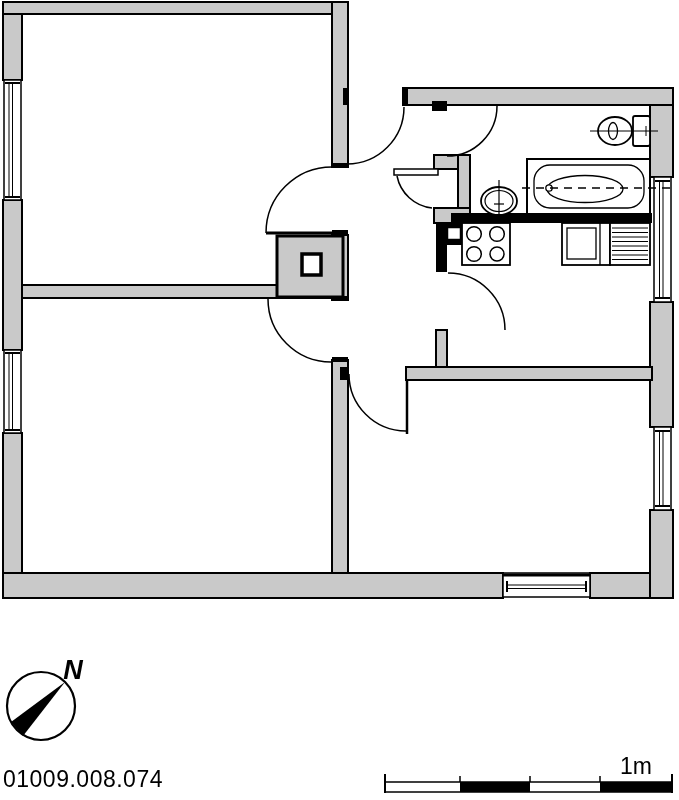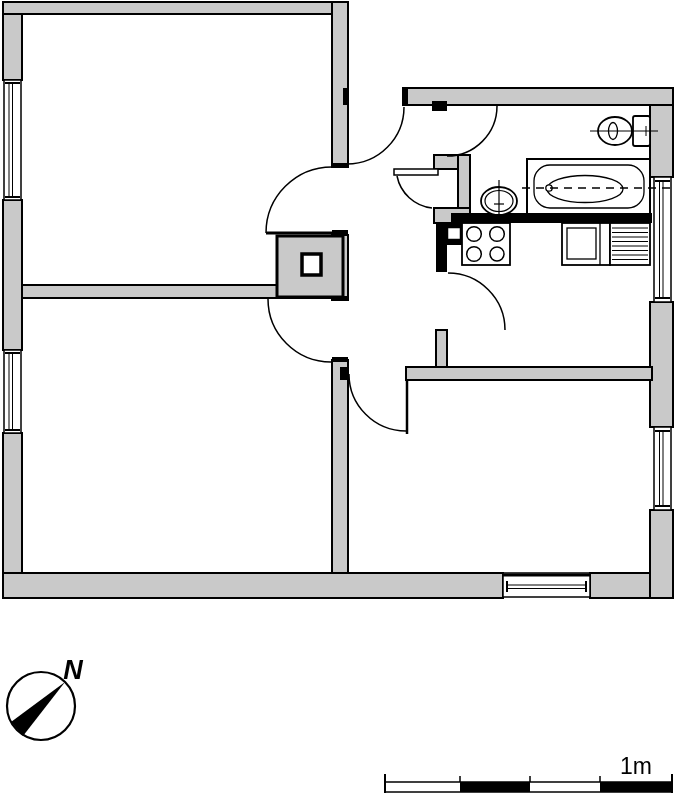--- a/index.html
+++ b/index.html
@@ -101,13 +101,14 @@
       <circle cx="41" cy="706" r="34" fill="#fff" stroke="#000" stroke-width="2.2"></circle>
       <polygon points="65,682 11,722 23,736" fill="#000"></polygon>
       <text x="73" y="679" font-size="27" font-style="italic" font-weight="bold" text-anchor="middle">N</text>
       <rect x="385" y="782" width="287" height="10" fill="#fff" stroke="#000" stroke-width="1.5"></rect>
       <rect x="460" y="782" width="70" height="10" fill="#000"></rect>
       <rect x="600" y="782" width="72" height="10" fill="#000"></rect>
       <path d="M385,774V793M672,774V793" stroke="#000" stroke-width="2" fill="none"></path>
       <path d="M460,776V782M530,776V782M600,776V782" stroke="#000" stroke-width="1.5" fill="none"></path>
       <text x="636" y="774" font-size="23" text-anchor="middle">1m</text>
     </svg>
+  <div class="drawing-number">01009.008.074</div>
 </div>
 
 </body></html>

